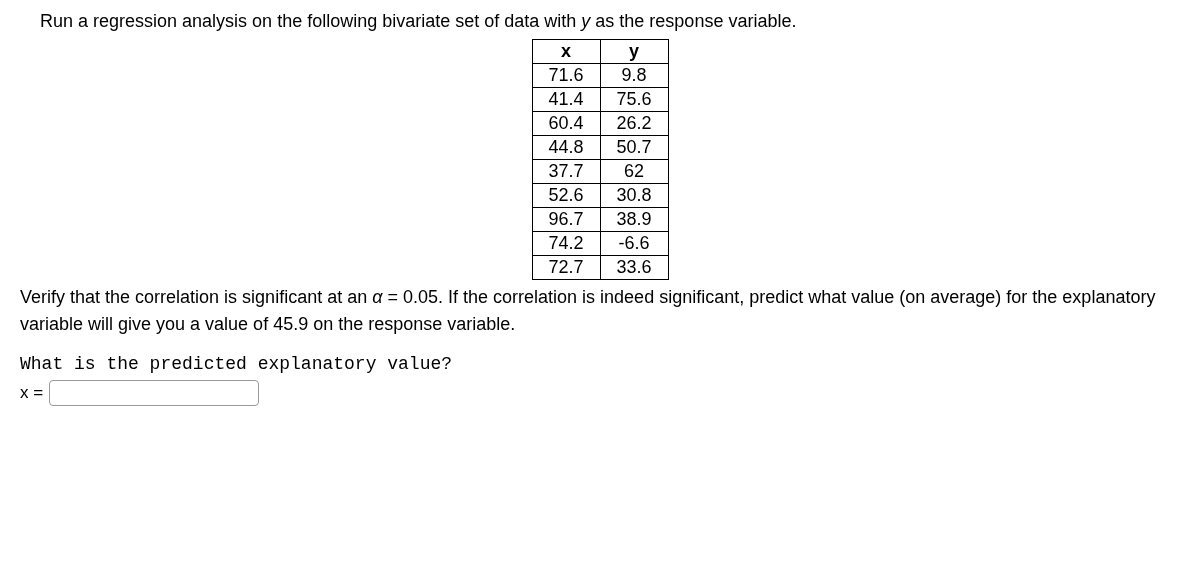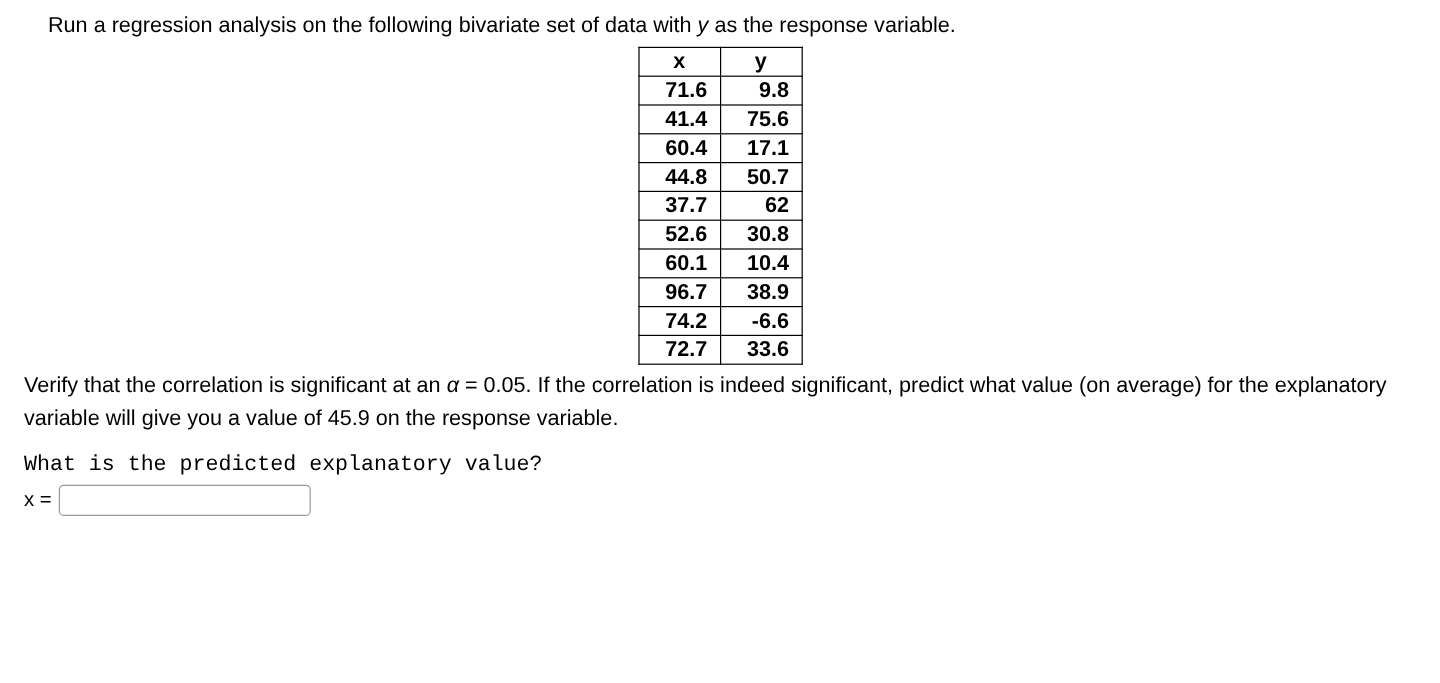--- a/index.html
+++ b/index.html
@@ -24,22 +24,22 @@
       font-style: italic;
     }
     table.data-table {
       border-collapse: collapse;
       margin: 0 auto 4px auto;
     }
     table.data-table th,
     table.data-table td {
       border: 1px solid #000;
       padding: 1px 10px;
-      text-align: right;
-      font-weight: bold;
+      text-align: center;
+      font-weight: normal;
       min-width: 68px;
       font-size: 18px;
     }
     table.data-table th {
       text-align: center;
       font-weight: bold;
     }
     .followup {
       line-height: 1.5;
       margin-bottom: 16px;
@@ -87,37 +87,33 @@
     <tr>
         <td>71.6</td>
         <td>9.8</td>
       </tr>
     <tr>
         <td>41.4</td>
         <td>75.6</td>
       </tr>
     <tr>
         <td>60.4</td>
-        <td>17.1</td>
+        <td>26.2</td>
       </tr>
     <tr>
         <td>44.8</td>
         <td>50.7</td>
       </tr>
     <tr>
         <td>37.7</td>
         <td>62</td>
       </tr>
     <tr>
         <td>52.6</td>
         <td>30.8</td>
-      </tr>
-    <tr>
-        <td>60.1</td>
-        <td>10.4</td>
       </tr>
     <tr>
         <td>96.7</td>
         <td>38.9</td>
       </tr>
     <tr>
         <td>74.2</td>
         <td>-6.6</td>
       </tr>
     <tr>

